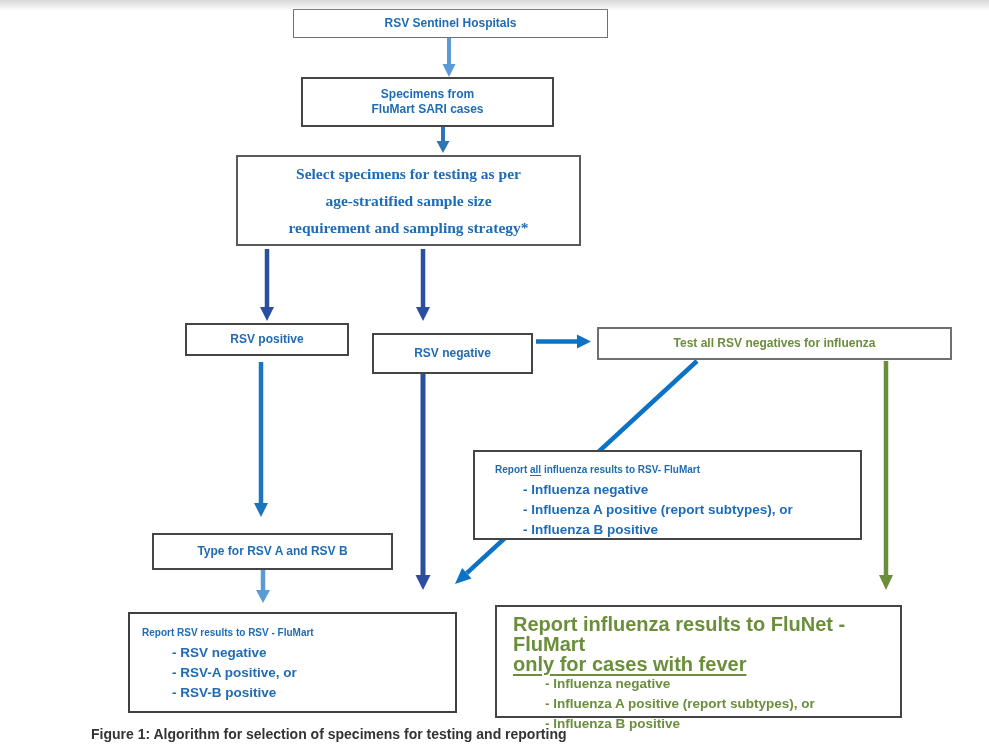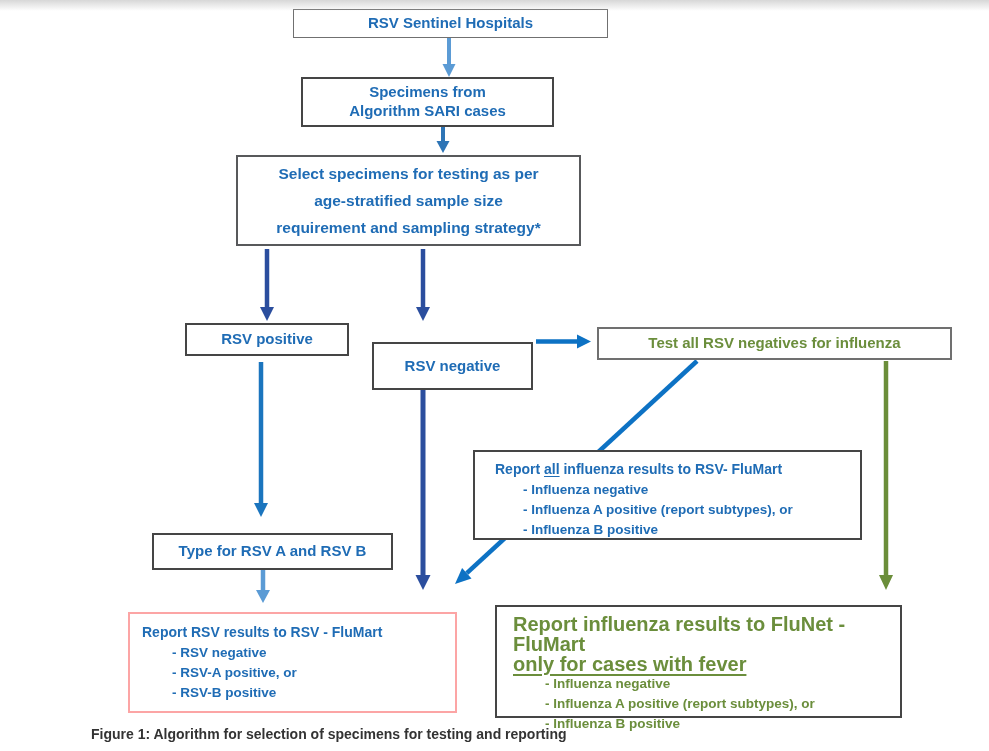--- a/index.html
+++ b/index.html
@@ -23,33 +23,33 @@
     box-sizing: border-box;
     z-index: 2;
     display: flex;
     flex-direction: column;
     align-items: center;
     justify-content: center;
     text-align: center;
   }
   .blue-text  { color: #1f6cb5; font-weight: 600; }
   .green-text { color: #6b8e3c; font-weight: 600; }
-  .lbl { font-size: 15px; line-height: 1.25; }
+  .lbl { font-size: 12px; line-height: 1.25; }
   .node.b-gray   { border: 1.5px solid #707070; }
   .node.b-dark   { border: 2px solid #454545; }
-  .node.b-thick  { border: 2.5px solid #58595b; }
+  .node.b-thick  { border: 2.5px solid #58595b; font-family: Liberation Serif, serif; }
   .multi { line-height: 27px; font-size: 15.5px; }
   .report-box {
     position: absolute;
     background: #ffffff;
     box-sizing: border-box;
     z-index: 2;
     text-align: left;
   }
-  .report-heading { font-size: 14px; font-weight: 700; line-height: 21px; }
+  .report-heading { font-size: 10px; font-weight: 700; line-height: 21px; }
   .report-heading.lg { font-size: 20px; line-height: 20px; }
   .bullets { font-size: 13.5px; font-weight: 600; line-height: 20px; }
   .u  { text-decoration: underline; text-underline-offset: 2px; }
   .u2 { text-decoration: underline; text-underline-offset: 3px; text-decoration-thickness: 1.5px; }
   .caption {
     position: absolute;
     left: 91px; top: 726px;
     font-size: 14px;
     font-weight: 700;
     color: #333333;
@@ -114,55 +114,55 @@
       <polygon points="256,590 270,590 263,603" fill="#5b9bd5"></polygon>
     </g>
   </svg>
 
   <div class="node b-gray lbl blue-text" style="left:293px; top:9px; width:315px; height:29px;">
     <span>RSV Sentinel Hospitals</span>
   </div>
 
   <div class="node b-dark lbl blue-text" style="left:301px; top:77px; width:253px; height:50px;">
     <span>Specimens from</span>
-    <span>Algorithm SARI cases</span>
+    <span>FluMart SARI cases</span>
   </div>
 
   <div class="node b-thick multi blue-text" style="left:236px; top:155px; width:345px; height:91px;">
     <span>Select specimens for testing as per</span>
     <span>age-stratified sample size</span>
     <span>requirement and sampling strategy*</span>
   </div>
 
   <div class="node b-dark lbl blue-text" style="left:185px; top:323px; width:164px; height:33px;">
     <span>RSV positive</span>
   </div>
 
-  <div class="node b-dark lbl blue-text" style="left:372px; top:342px; width:161px; height:48px;">
+  <div class="node b-dark lbl blue-text" style="left:372px; top:333px; width:161px; height:41px;">
     <span>RSV negative</span>
   </div>
 
   <div class="node b-gray lbl green-text" style="left:597px; top:327px; width:355px; height:33px; border-width:2px;">
     <span>Test all RSV negatives for influenza</span>
   </div>
 
   <div class="report-box b-dark blue-text" style="left:473px; top:450px; width:389px; height:90px; border:2px solid #454545; padding:7px 8px 0 20px;">
     <div class="report-heading"><span>Report </span><span class="u">all</span><span> influenza results to RSV- FluMart</span></div>
     <div class="bullets" style="padding-left:28px;">
       <div>- Influenza negative</div>
       <div>- Influenza A positive (report subtypes), or</div>
       <div>- Influenza B positive</div>
     </div>
   </div>
 
   <div class="node b-dark lbl blue-text" style="left:152px; top:533px; width:241px; height:37px;">
     <span>Type for RSV A and RSV B</span>
   </div>
 
-  <div class="report-box blue-text" style="left:128px; top:612px; width:329px; height:101px; border:2px solid #fca5a5; padding:8px 8px 0 12px;">
+  <div class="report-box blue-text" style="left:128px; top:612px; width:329px; height:101px; border:2px solid #404040; padding:8px 8px 0 12px;">
     <div class="report-heading">Report RSV results to RSV - FluMart</div>
     <div class="bullets" style="padding-left:30px;">
       <div>- RSV negative</div>
       <div>- RSV-A positive, or</div>
       <div>- RSV-B positive</div>
     </div>
   </div>
 
   <div class="report-box green-text" style="left:495px; top:605px; width:407px; height:113px; border:2px solid #454545; padding:7px 8px 0 16px;">
     <div class="report-heading lg">Report influenza results to FluNet - FluMart</div>

